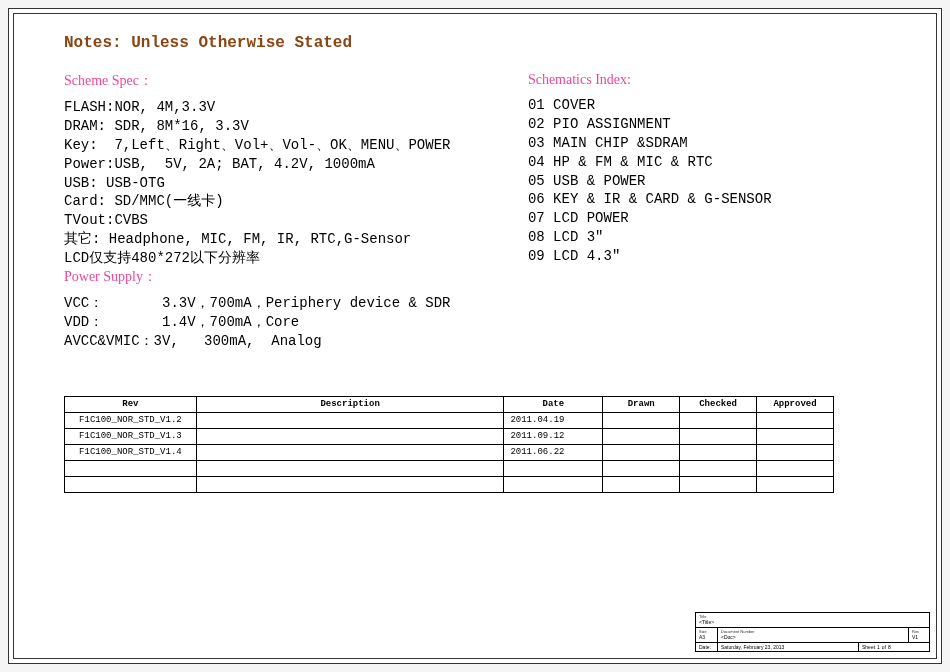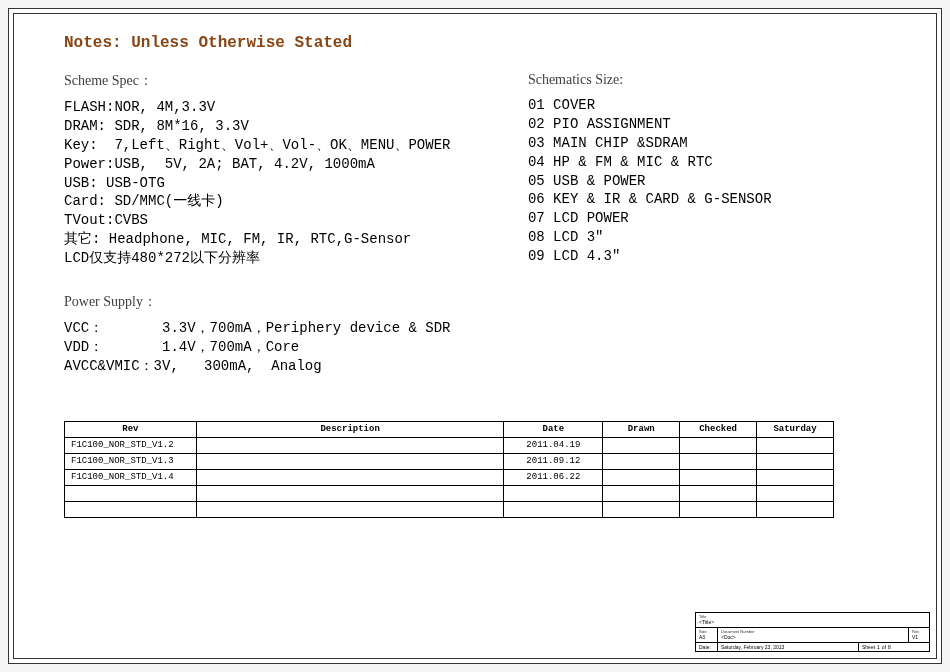--- a/index.html
+++ b/index.html
@@ -33,59 +33,58 @@
     .title {
       font-size: 16px;
       font-weight: bold;
       color: #8B4513;
       font-family: "Courier New", monospace;
       margin-bottom: 20px;
     }
     .section-header {
       font-family: "Times New Roman", serif;
       font-size: 14px;
-      color: #404040;
+      color: #ec4899;
       margin-bottom: 8px;
     }
     .spec-text, .power-text, .index-text {
       font-family: "Courier New", monospace;
       font-size: 14px;
       color: #000;
       line-height: 1.35;
       white-space: pre;
     }
     .two-col {
       display: flex;
       gap: 40px;
     }
     .left-col { flex: 1.1; }
     .right-col { flex: 1; padding-left: 30px; }
     .power-section {
-      margin-top: 25px;
     }
     .rev-table {
       margin-top: 45px;
       border-collapse: collapse;
       width: 770px;
       font-family: "Courier New", monospace;
       font-size: 9px;
     }
     .rev-table th, .rev-table td {
       border: 1px solid #000;
       padding: 2px 6px;
       height: 16px;
     }
     .rev-table th {
       font-weight: bold;
       text-align: center;
       background: #fff;
     }
-    .rev-table td.rev-cell { width: 120px; }
+    .rev-table td.rev-cell { width: 120px; text-align: center; }
     .rev-table td.desc-cell { width: 280px; }
-    .rev-table td.date-cell { width: 90px; text-align: center; }
+    .rev-table td.date-cell { width: 90px; text-align: left; }
     .rev-table td.drawn-cell { width: 70px; }
     .rev-table td.checked-cell { width: 70px; }
     .rev-table td.approved-cell { width: 70px; }
     .title-block {
       position: absolute;
       bottom: 6px;
       right: 6px;
       border: 1px solid #000;
       font-size: 5px;
       font-family: Arial, sans-serif;
@@ -129,42 +128,42 @@
 
           <div class="power-section">
             <div class="section-header">Power Supply：</div>
             <div class="power-text">VCC：       3.3V，700mA，Periphery device &amp; SDR
 VDD：       1.4V，700mA，Core
 AVCC&amp;VMIC：3V,   300mA,  Analog</div>
           </div>
         </div>
 
         <div class="right-col">
-          <div class="section-header">Schematics Size:</div>
+          <div class="section-header">Schematics Index:</div>
           <div class="index-text">01 COVER
 02 PIO ASSIGNMENT
 03 MAIN CHIP &amp;SDRAM
 04 HP &amp; FM &amp; MIC &amp; RTC
 05 USB &amp; POWER
 06 KEY &amp; IR &amp; CARD &amp; G-SENSOR
 07 LCD POWER
 08 LCD 3"
 09 LCD 4.3"</div>
         </div>
       </div>
 
       <table class="rev-table">
         <thead>
           <tr>
             <th>Rev</th>
             <th>Description</th>
             <th>Date</th>
             <th>Drawn</th>
             <th>Checked</th>
-            <th>Saturday</th>
+            <th>Approved</th>
           </tr>
         </thead>
         <tbody>
           <tr>
             <td class="rev-cell">F1C100_NOR_STD_V1.2</td>
             <td class="desc-cell"></td>
             <td class="date-cell">2011.04.19</td>
             <td class="drawn-cell"></td>
             <td class="checked-cell"></td>
             <td class="approved-cell"></td>

